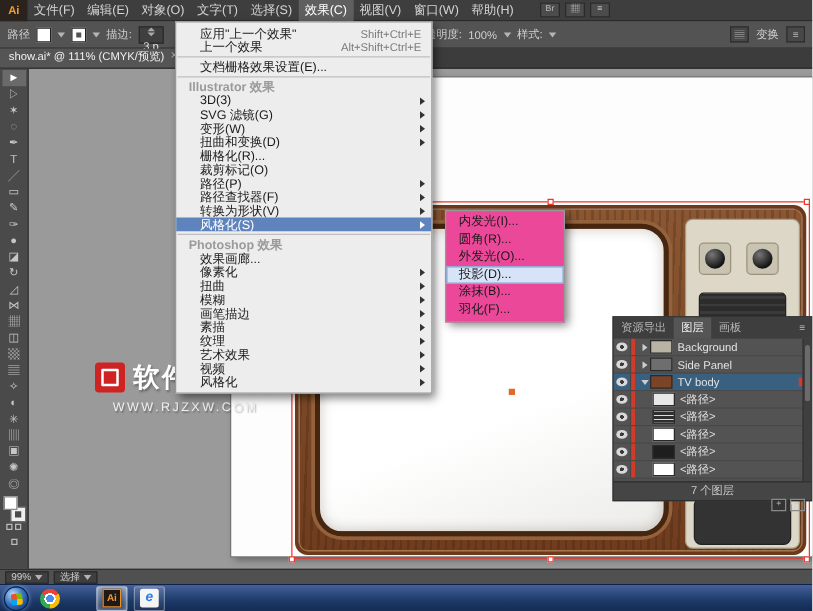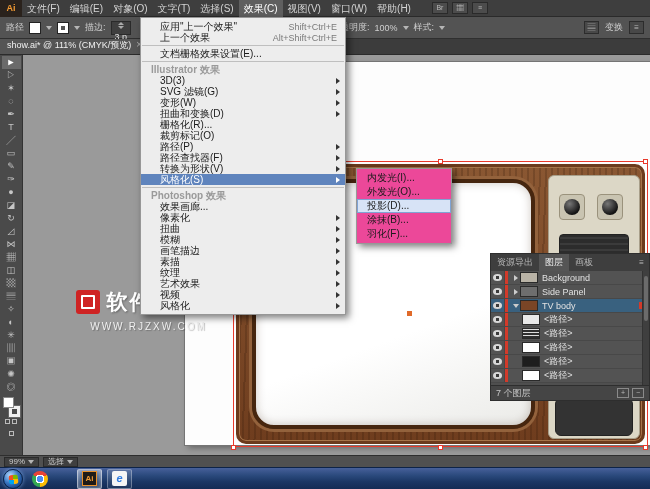--- a/index.html
+++ b/index.html
@@ -104,21 +104,21 @@
   .twist.closed i { width:0; height:0; border-left:4px solid #ccc; border-top:3px solid transparent; border-bottom:3px solid transparent; }
   .twist.open i { width:0; height:0; border-top:4px solid #ccc; border-left:3px solid transparent; border-right:3px solid transparent; }
   .indent { width:11px; }
   .thumb { width:18px; height:11px; border:1px solid #2a2a2a; margin-right:4px; flex:none; }
   .t0{background:#b9b3a6;} .t1{background:#6e6e6e;} .t2{background:#7a4526;}
   .t3{background:#e8e8e8;} .t4{background:repeating-linear-gradient(0deg,#2f2f2f 0 2px,#ddd 2px 3px);}
   .t5{background:#fff;} .t6{background:#1e1e1e;} .t7{background:#fff;}
   .layer-name { white-space:nowrap; overflow:hidden; }
   .sel-sq { position:absolute; right:3px; top:3px; width:7px; height:7px; background:#d23a2a; }
   .panel-footer { position:absolute; bottom:0; left:0; right:0; height:15px; background:#454545; border-top:1px solid #2e2e2e;
-                  display:flex; align-items:center; padding:0 5px; color:#c8c8c8; }
+                  display:flex; align-items:center; padding:0 5px; color:#c8c8c8;flex-direction:column; }
   .pf-icons { margin-left:auto; display:flex; gap:3px; }
   .pf-icon { width:12px; height:10px; border:1px solid #8a8a8a; color:#bbb; font-size:7px; line-height:8px; text-align:center; }
   .panel-scroll { position:absolute; right:0; top:17px; bottom:15px; width:7px; background:#3f3f3f; border-left:1px solid #333; }
   .panel-scroll-thumb { position:absolute; top:5px; left:1px; width:4px; height:45px; background:#6b6b6b; border-radius:2px; }
 
   
   .menu { position:absolute; left:140px; top:17px; width:206px; background:#ededed; border:1px solid #979797;
           box-shadow:3px 3px 7px rgba(0,0,0,0.5); padding:3px 0; z-index:60; font-size:10px; color:#1a1a1a; }
   .mi { height:11px; display:flex; align-items:center; padding:0 8px 0 19px; position:relative; white-space:nowrap; }
   .mi .sc { margin-left:auto; color:#7a7a7a; font-size:9px; }
@@ -485,20 +485,21 @@
         <span class="arr"></span>
       </div>
     <div class="mi">
         <span>风格化</span>
         <span class="arr"></span>
       </div>
   </div>
 
   <div class="submenu">
     <div class="smi">内发光(I)...</div>
+    <div class="smi">圆角(R)...</div>
     <div class="smi">外发光(O)...</div>
     <div class="smi hl2">投影(D)...</div>
     <div class="smi">涂抹(B)...</div>
     <div class="smi">羽化(F)...</div>
   </div>
 
   <div class="statusbar">
     <span class="sb-box">
       <span>99%</span>
       <span class="dd"></span>

